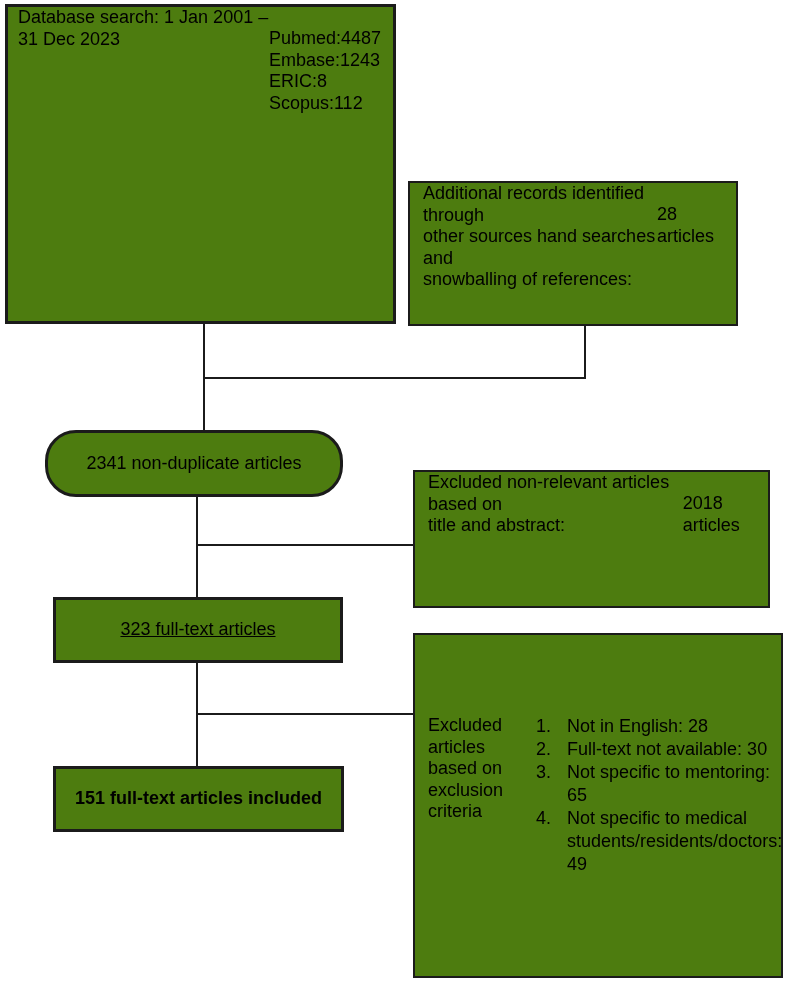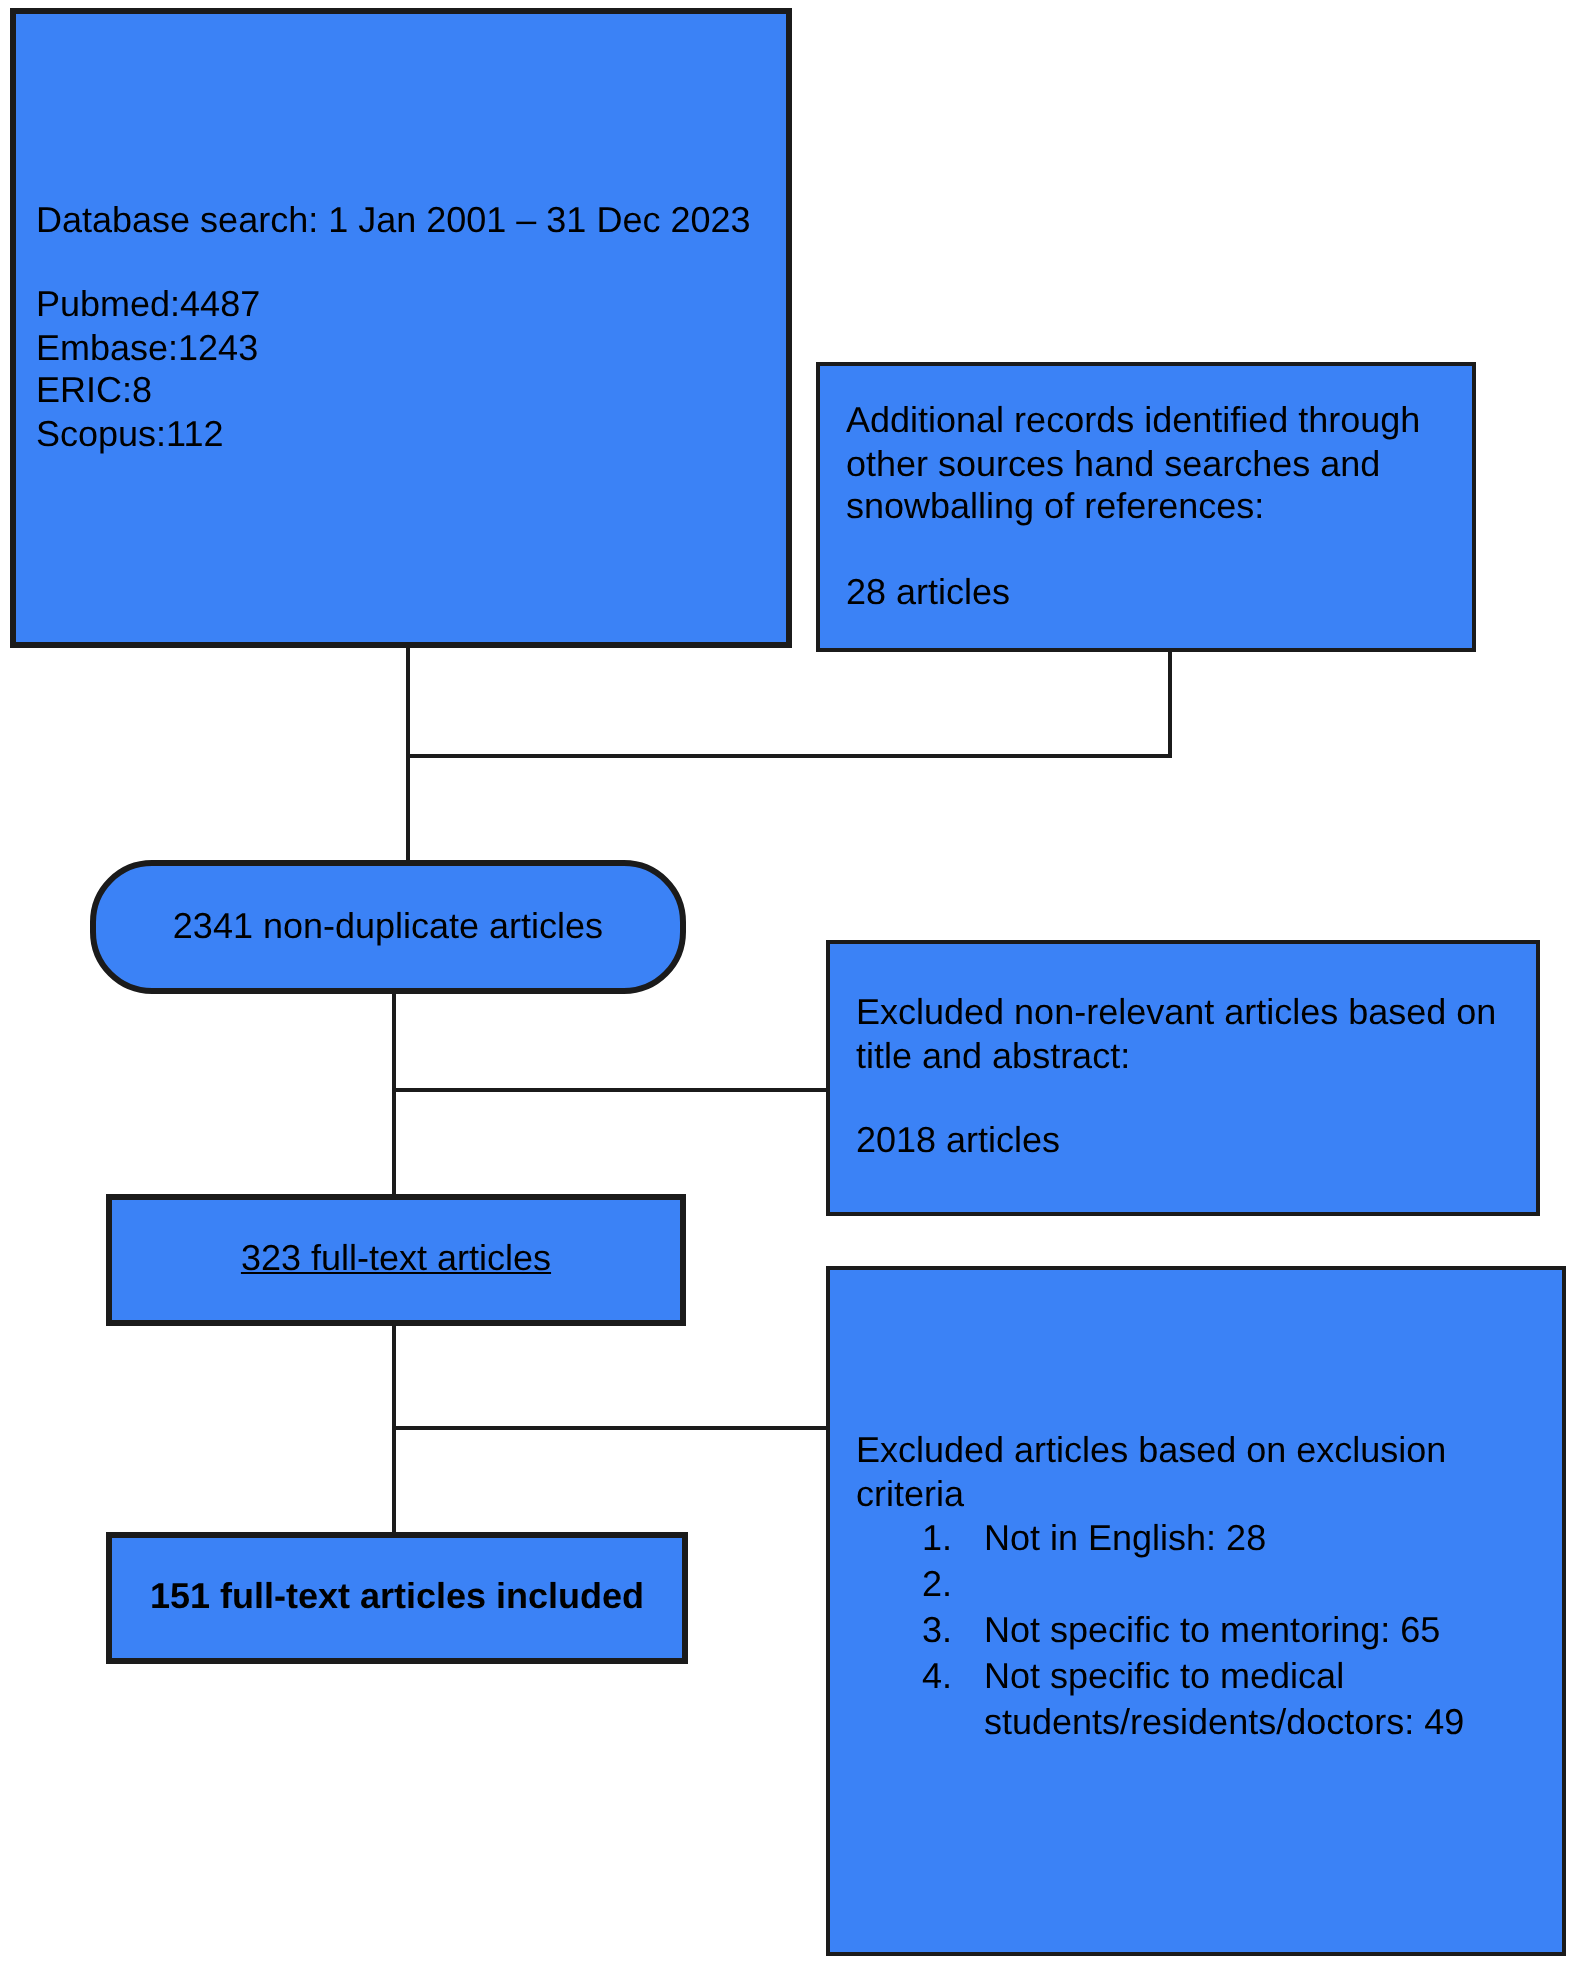--- a/index.html
+++ b/index.html
@@ -11,23 +11,23 @@
     font-family: "Liberation Sans", sans-serif;
     font-size: 18px;
     line-height: 21.5px;
     color: #000000;
     overflow: hidden;
   }
   .box {
     position: absolute;
     box-sizing: border-box;
     border: 2px solid #1b1b1b;
-    background: #3b82f6;
+    background: #4d7c0f;
     display: flex;
-    flex-direction: column;
+    flex-direction: row;
     justify-content: center;
   }
   .b-thick { border-width: 3px; }
   .center { align-items: center; text-align: center; }
   .bold { font-weight: bold; }
   .pre { white-space: pre-line; }
   .gap { margin-top: 21px; }
   .conn { position: absolute; background: #1b1b1b; }
 
   #box-database  { left: 5px;   top: 4px;   width: 391px; height: 320px; padding-left: 10px; padding-right: 12px; }
@@ -95,20 +95,21 @@
   <div class="box" id="box-excluded2">
     <div class="pre">Excluded articles based on exclusion
 criteria</div>
     <div class="list">
       <div class="li-row">
         <span class="li-num">1.</span>
         <span class="li-text pre">Not in English: 28</span>
       </div>
       <div class="li-row">
         <span class="li-num">2.</span>
+        <span class="li-text pre">Full-text not available: 30</span>
       </div>
       <div class="li-row">
         <span class="li-num">3.</span>
         <span class="li-text pre">Not specific to mentoring: 65</span>
       </div>
       <div class="li-row">
         <span class="li-num">4.</span>
         <span class="li-text pre">Not specific to medical
 students/residents/doctors: 49</span>
       </div>

